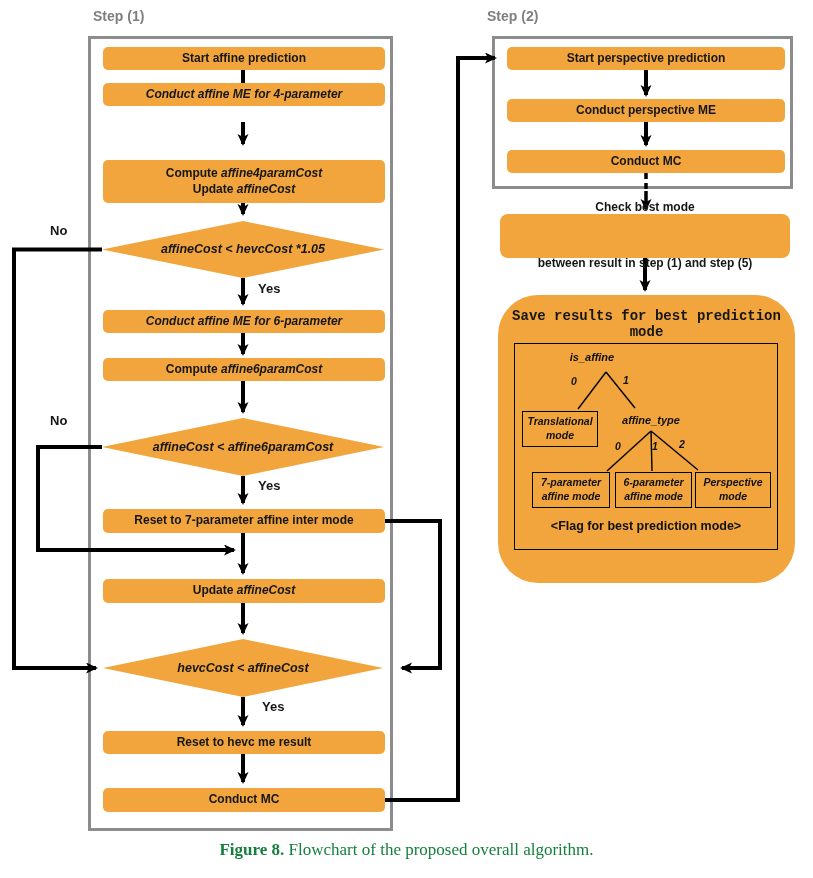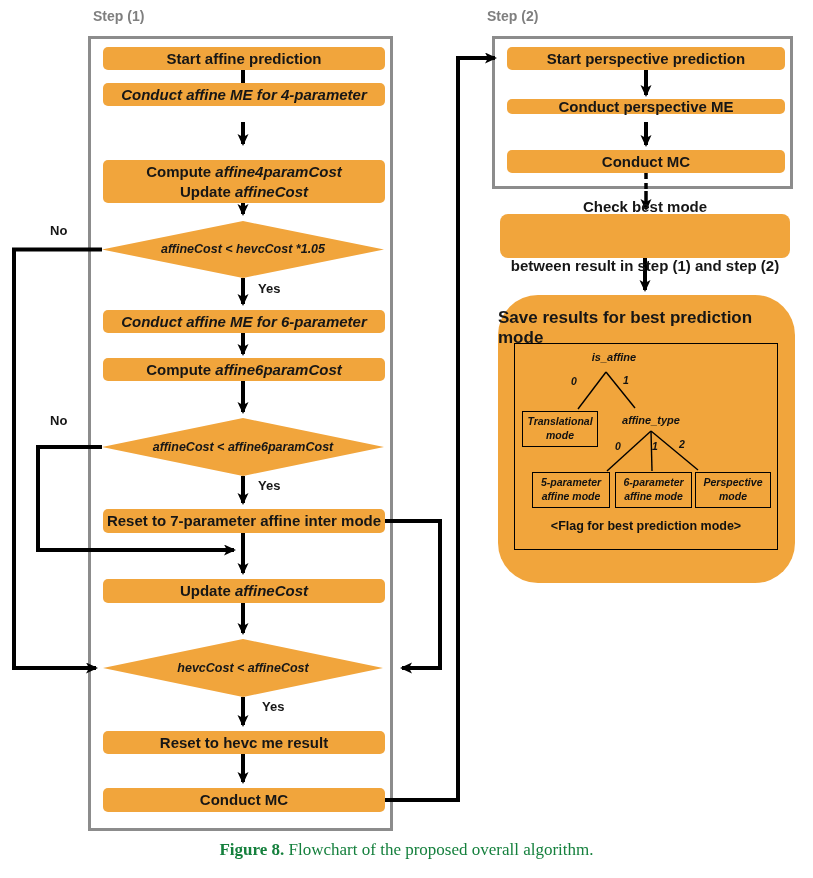--- a/index.html
+++ b/index.html
@@ -11,38 +11,38 @@
   }
   *{margin:0;padding:0;box-sizing:border-box;}
   body{background:#fff;font-family:"Liberation Sans","DejaVu Sans",sans-serif;}
   .canvas{position:relative;width:813px;height:878px;background:#ffffff;overflow:hidden;}
   .step-title{position:absolute;font-size:14px;font-weight:bold;color:var(--step-title-gray);z-index:3;}
   .step-border{position:absolute;border:3px solid var(--border-gray);background:transparent;z-index:1;}
   svg.wires{position:absolute;left:0;top:0;z-index:2;pointer-events:none;}
   .obox{
     position:absolute;background:var(--box-orange);border-radius:5px;
     display:flex;flex-direction:column;align-items:center;justify-content:center;
-    font-weight:bold;font-size:15px;color:var(--text-dark);
+    font-weight:bold;font-size:12px;color:var(--text-dark);
     text-align:center;line-height:1.3;z-index:3;
   }
   .dlabel{
     position:absolute;font-weight:bold;font-style:italic;font-size:12.5px;
     color:var(--text-dark);text-align:center;z-index:3;
   }
   .branchtag{position:absolute;font-weight:bold;font-size:13px;color:var(--text-dark);z-index:3;}
   .diamond{fill:var(--box-orange);}
   .wire{stroke:var(--line-black);stroke-width:4;fill:none;}
   .wire-thin{stroke:var(--line-black);stroke-width:3.5;fill:none;}
   .dashed{stroke-dasharray:6 4;}
   .save-wrap{
     position:absolute;left:498px;top:295px;width:297px;height:288px;
     background:var(--box-orange);border-radius:40px;z-index:3;
   }
-  .save-title{position:absolute;left:0;top:13px;width:100%;
-    font-weight:bold;font-size:17px;color:var(--text-dark);}
+  .save-title{position:absolute;left:0;top:13px;width:100%;text-align:center;
+    font-weight:bold;font-size:14px;color:var(--text-dark);font-family:Liberation Mono, monospace;}
   .tree-frame{position:absolute;left:16px;top:48px;width:264px;height:207px;border:1.5px solid #000;}
   .tree-node{position:absolute;font-weight:bold;font-style:italic;font-size:11px;
     color:#111;text-align:center;}
   .tree-num{position:absolute;font-weight:bold;font-style:italic;font-size:10.5px;color:#111;text-align:center;}
   .tree-box{position:absolute;border:1.5px solid #000;display:flex;flex-direction:column;
     align-items:center;justify-content:center;font-weight:bold;font-style:italic;
     font-size:10.5px;line-height:1.3;color:#111;text-align:center;}
   .tree-lines{position:absolute;left:0;top:0;}
   .flag-label{position:absolute;left:16px;top:224px;width:264px;text-align:center;
     font-weight:bold;font-size:12.5px;color:#111;}
@@ -135,60 +135,60 @@
   <div class="obox" style="left:103px;top:788px;width:282px;height:24px;">
     <span>Conduct MC</span>
   </div>
 
   <div class="step-title" style="left:487px;top:8px;">Step (2)</div>
   <div class="step-border" style="left:492px;top:36px;width:301px;height:153px;"></div>
 
   <div class="obox" style="left:507px;top:47px;width:278px;height:23px;">
     <span>Start perspective prediction</span>
   </div>
-  <div class="obox" style="left:507px;top:99px;width:278px;height:15px;">
+  <div class="obox" style="left:507px;top:99px;width:278px;height:23px;">
     <span>Conduct perspective ME</span>
   </div>
   <div class="obox" style="left:507px;top:150px;width:278px;height:23px;">
     <span>Conduct MC</span>
   </div>
 
   <div class="obox" style="left:500px;top:214px;width:290px;height:44px;border-radius:8px;gap:40px;">
     <div>Check best mode</div>
-    <div>between result in step (1) and step (2)</div>
+    <div>between result in step (1) and step (5)</div>
   </div>
 
   <div class="save-wrap">
     <div class="save-title">Save results for best prediction mode</div>
     <div class="tree-frame"></div>
 
     <svg class="tree-lines" width="297" height="288">
       <path d="M108,77 L80,114" stroke="#000" stroke-width="1.4" fill="none"></path>
       <path d="M108,77 L137,113" stroke="#000" stroke-width="1.4" fill="none"></path>
       <path d="M153,136 L109,176" stroke="#000" stroke-width="1.4" fill="none"></path>
       <path d="M153,136 L154,176" stroke="#000" stroke-width="1.4" fill="none"></path>
       <path d="M153,136 L200,175" stroke="#000" stroke-width="1.4" fill="none"></path>
     </svg>
 
-    <div class="tree-node" style="left:66px;top:56px;width:100px;">is_affine</div>
+    <div class="tree-node" style="left:44px;top:56px;width:100px;">is_affine</div>
     <div class="tree-num" style="left:66px;top:80px;width:20px;">0</div>
     <div class="tree-num" style="left:118px;top:79px;width:20px;">1</div>
 
     <div class="tree-box" style="left:24px;top:116px;width:76px;height:36px;">
       <div>Translational</div>
       <div>mode</div>
     </div>
 
     <div class="tree-node" style="left:103px;top:119px;width:100px;">affine_type</div>
     <div class="tree-num" style="left:110px;top:145px;width:20px;">0</div>
     <div class="tree-num" style="left:147px;top:145px;width:20px;">1</div>
     <div class="tree-num" style="left:174px;top:143px;width:20px;">2</div>
 
     <div class="tree-box" style="left:34px;top:177px;width:78px;height:36px;">
-      <div>5-parameter</div>
+      <div>7-parameter</div>
       <div>affine mode</div>
     </div>
     <div class="tree-box" style="left:117px;top:177px;width:77px;height:36px;">
       <div>6-parameter</div>
       <div>affine mode</div>
     </div>
     <div class="tree-box" style="left:197px;top:177px;width:76px;height:36px;">
       <div>Perspective</div>
       <div>mode</div>
     </div>

